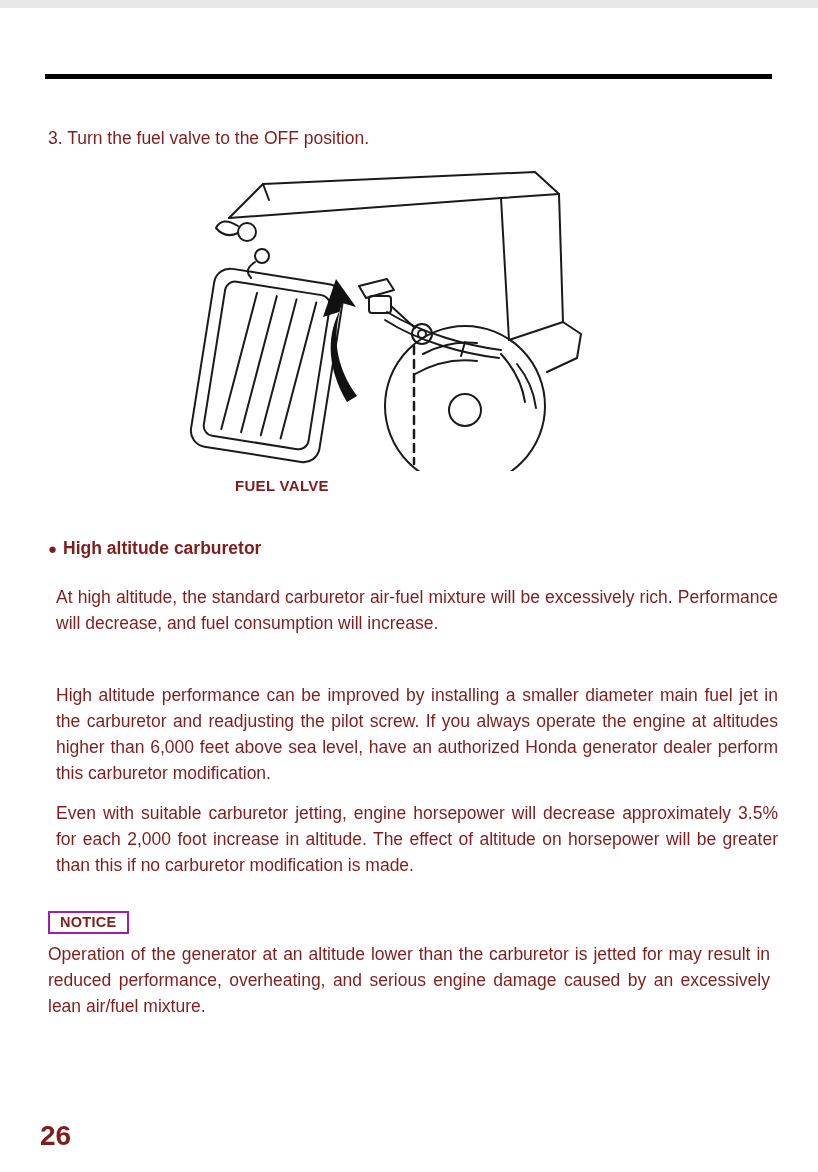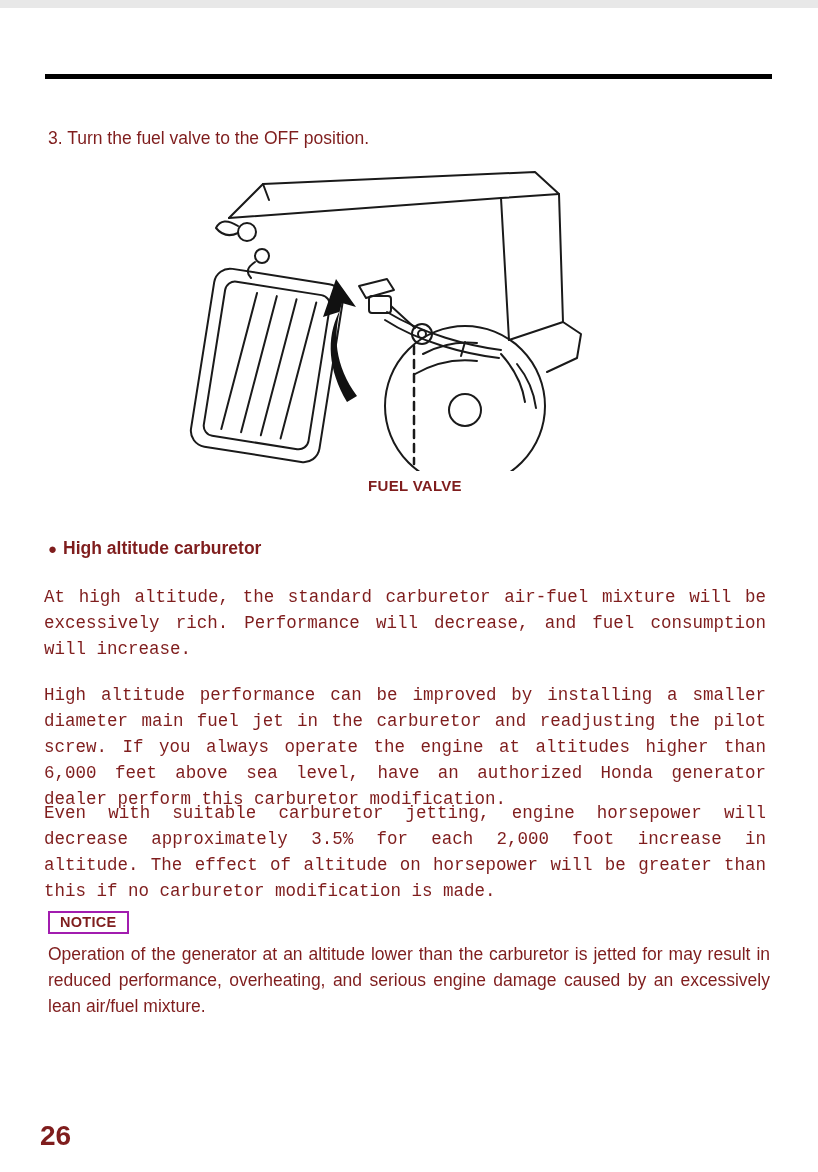--- a/index.html
+++ b/index.html
@@ -28,21 +28,20 @@
     width: 722px;
     font-size: 17.5px;
     line-height: 26px;
   }
   figure.illustration {
     position: absolute;
     left: 165px;
     top: 158px;
     width: 430px;
     margin: 0;
-    text-align: center;
   }
   figure.illustration figcaption {
     font-weight: bold;
     font-size: 15px;
     letter-spacing: 0.3px;
     margin-top: 2px;
     padding-left: 70px;
   }
   .section-heading {
     position: absolute;
@@ -51,27 +50,26 @@
     margin: 0;
     font-size: 17.5px;
     font-weight: bold;
     display: flex;
     align-items: center;
     gap: 6px;
   }
   .section-heading .bullet { font-size: 15px; line-height: 1; }
   .body-par {
     position: absolute;
-    left: 44px;
+    left: 56px;
     width: 722px;
     margin: 0;
     font-size: 17.5px;
     line-height: 26px;
     text-align: justify;
-    font-family: Liberation Mono, monospace;
   }
   .par-1 { top: 576px; }
   .par-2 { top: 674px; }
   .par-3 { top: 792px; }
   .notice-box {
     position: absolute;
     left: 48px;
     top: 903px;
     display: inline-block;
     border: 2px solid #a21caf;

